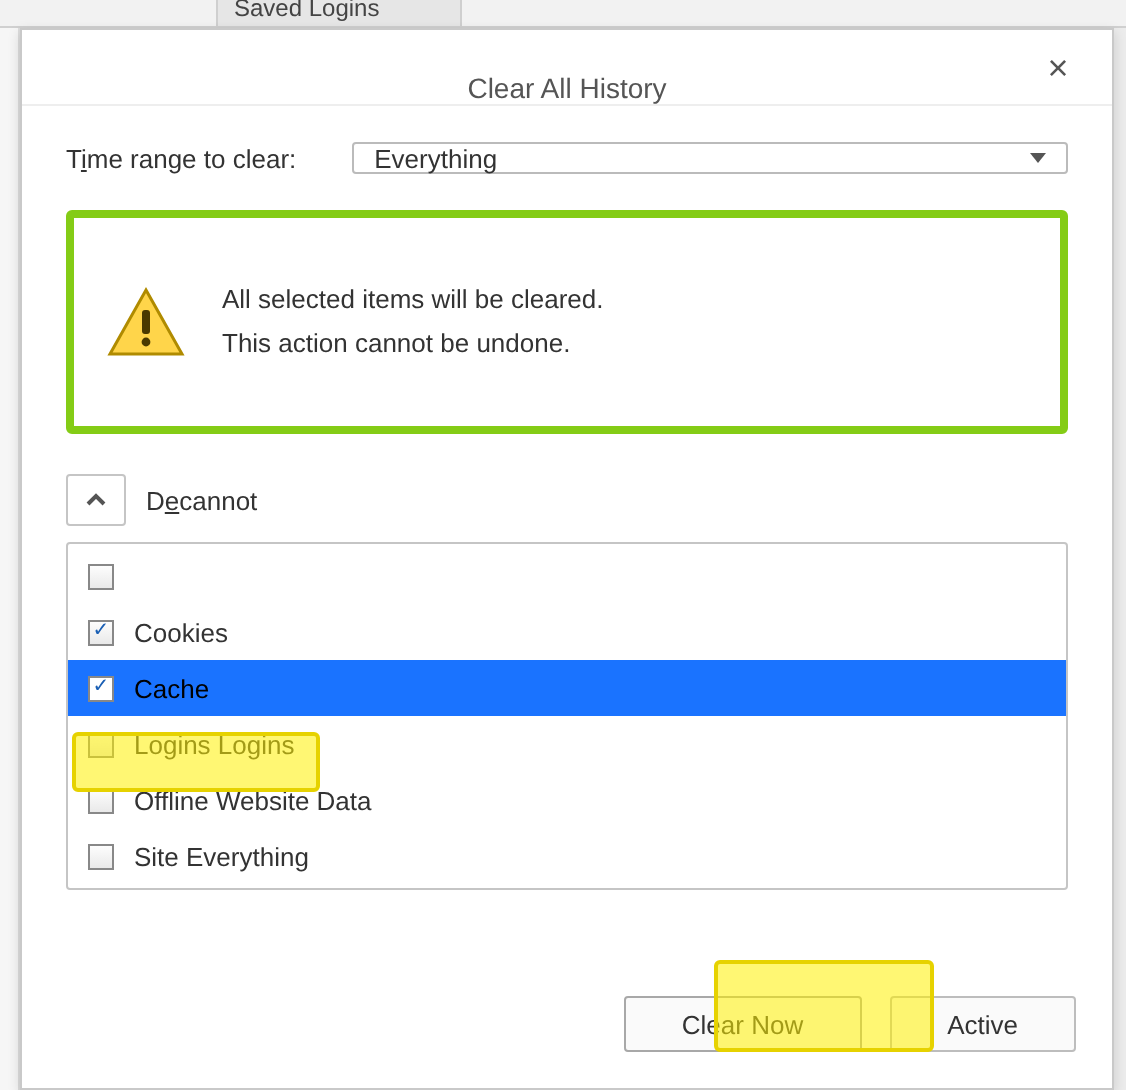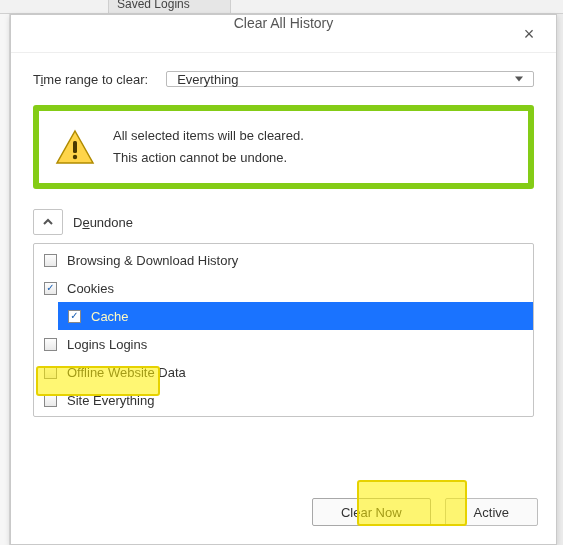--- a/index.html
+++ b/index.html
@@ -45,21 +45,21 @@
     top: 14px; left: 10px; right: 6px; bottom: 0;
     background: #fff;
     border: 1px solid #c9c9c9;
     box-shadow: 0 2px 6px rgba(0,0,0,0.15);
     display: flex;
     flex-direction: column;
   }
   .titlebar {
     height: 38px;
     display: flex;
-    align-items: flex-start;
+    align-items: flex-end;
     justify-content: center;
     position: relative;
     border-bottom: 1px solid #eee;
   }
   .titlebar .title {
     font-size: 14px;
     color: #555;
   }
   .close-btn {
     position: absolute;
@@ -74,21 +74,21 @@
   }
   .body {
     padding: 18px 22px 12px 22px;
     flex: 1;
     display: flex;
     flex-direction: column;
   }
   .row-range {
     display: flex;
     align-items: center;
-    gap: 18px;
+    gap: 28px;
     margin-bottom: 18px;
   }
   .row-range label {
     font-size: 13px;
     color: #333;
   }
   .u { text-decoration: underline; }
   .select {
     flex: 1;
     height: 16px;
@@ -104,23 +104,23 @@
   .select .caret {
     position: absolute;
     right: 10px; top: 50%;
     transform: translateY(-50%);
     width: 0; height: 0;
     border-left: 4px solid transparent;
     border-right: 4px solid transparent;
     border-top: 5px solid #555;
   }
   .warning-box {
-    border: 6px solid #84cc16;
+    border: 4px solid #84cc16;
     border-radius: 3px;
-    padding: 14px 16px;
+    padding: 30px 16px;
     display: flex;
     align-items: center;
     gap: 18px;
     margin-bottom: 20px;
   }
   .warn-icon {
     width: 40px; height: 36px;
     flex-shrink: 0;
   }
   .warning-text { line-height: 1.7; color: #333; }
@@ -151,22 +151,21 @@
   .item {
     display: flex;
     align-items: center;
     height: 28px;
     padding: 0 10px;
     gap: 10px;
     cursor: pointer;
   }
   .item.selected {
     background: #1a73ff;
-    color: #fef9c3;
-    margin-left: 24px;
+    color: #000000;
   }
   .chk {
     width: 13px; height: 13px;
     border: 1px solid #888;
     background: linear-gradient(#fdfdfd,#e9e9e9);
     display: inline-flex;
     align-items: center;
     justify-content: center;
     flex-shrink: 0;
   }
@@ -246,28 +245,27 @@
       </div>
     </div>
 
     <div class="details-header">
       <div class="collapse-btn">
         <svg viewBox="0 0 12 12">
           <path d="M2 8 L6 4 L10 8" fill="none" stroke="#555" stroke-width="2"></path>
         </svg>
       </div>
       <div class="details-label">
-        <span>D</span><span class="u">e</span><span>undone</span>
+        <span>D</span><span class="u">e</span><span>cannot</span>
       </div>
     </div>
 
     <div class="items-box" id="items-box">
         <div class="item">
           <span class="chk"></span>
-          <span>Browsing &amp; Download History</span>
         </div>
         <div class="item">
           <span class="chk checked"></span>
           <span>Cookies</span>
         </div>
         <div class="item selected">
           <span class="chk checked"></span>
           <span>Cache</span>
         </div>
         <div class="item">

